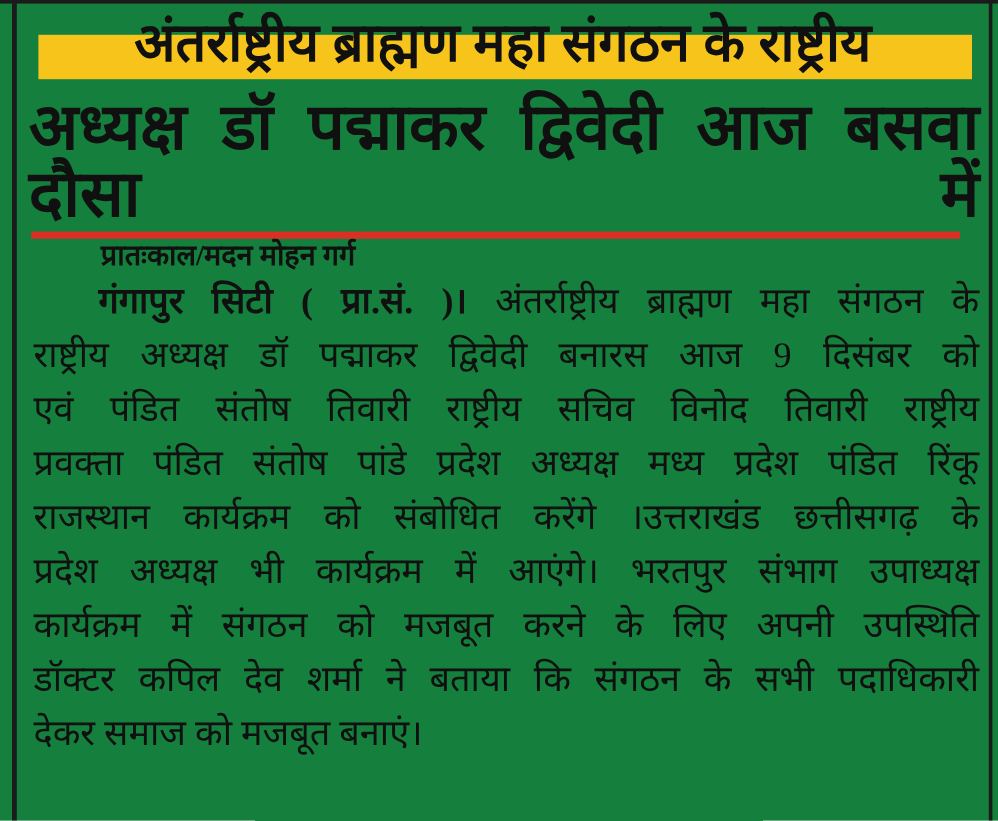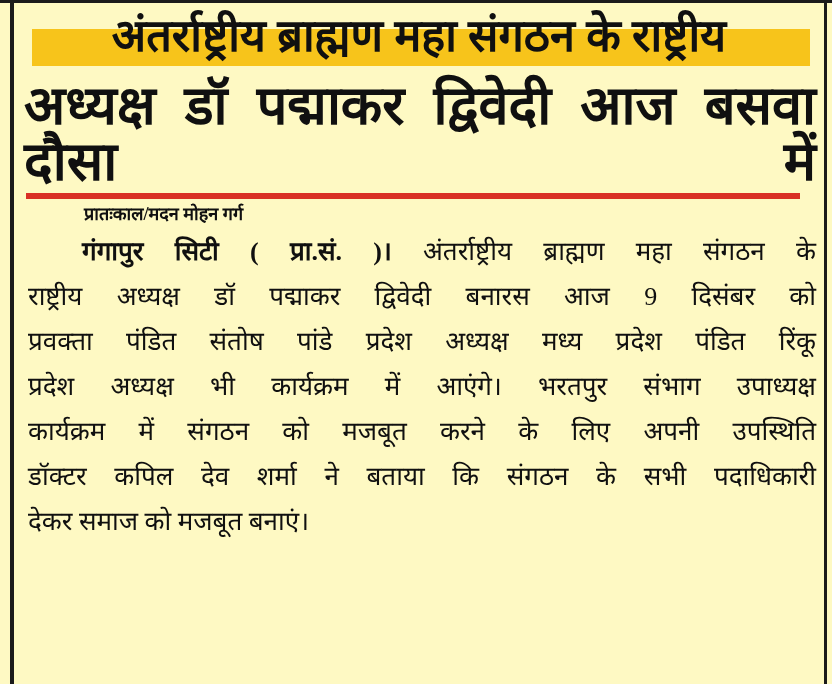--- a/index.html
+++ b/index.html
@@ -1,20 +1,20 @@
 <!DOCTYPE html>
 <html lang="hi" style="--highlight_yellow: #F7C41B; --underline_red: #D93025; --border_black: #1b1b1b; --text_black: #101010;"><head>
 <meta charset="utf-8">
 <style>
   html, body { margin: 0; padding: 0; background: #ffffff; }
   .clip {
     position: relative;
     width: 832px;
     height: 684px;
-    background: #fef9c3;
+    background: #15803d;
     overflow: hidden;
     color: #101010;
     font-family: "Liberation Serif", "DejaVu Serif", serif;
   }
   .border-top    { position: absolute; top: 0; left: 0; width: 832px; height: 3px;  background: var(--border_black, #1b1b1b); }
   .border-left   { position: absolute; top: 0; left: 10px; width: 4px; height: 684px; background: var(--border_black, #1b1b1b); }
   .border-right  { position: absolute; top: 0; left: 824px; width: 3px; height: 684px; background: var(--border_black, #1b1b1b); }
 
   .content { position: absolute; top: 3px; left: 14px; width: 808px; }
 
@@ -37,26 +37,26 @@
     font-size: 54px; font-weight: 700; line-height: 56px;
     text-align: justify; text-align-last: justify;
   }
   .redline {
     height: 6px; margin: 3px 22px 0 12px;
     background: var(--underline_red, #D93025);
   }
 
   .byline {
     margin: 2px 0 0 70px;
-    font-size: 18px; font-weight: 700; line-height: 26px;
+    font-size: 24px; font-weight: 700; line-height: 26px;
   }
 
   .body {
     margin: 2px 6px 0 14px;
-    font-size: 26px; line-height: 45px;
+    font-size: 30px; line-height: 45px;
   }
   .bline { text-align: justify; text-align-last: justify; }
   .bline.first { padding-left: 54px; }
   .bline.last { text-align-last: left; }
   .dateline { font-weight: 700; }
 </style>
 </head>
 <body>
 
 <div class="clip">
@@ -72,21 +72,23 @@
     </div>
 
     <h1 class="h2text">अध्यक्ष डॉ पद्माकर द्विवेदी आज बसवा दौसा में</h1>
     <div class="redline"></div>
 
     <div class="byline">प्रातःकाल/मदन मोहन गर्ग</div>
 
     <div class="body">
       <div class="bline first"><span class="dateline">गंगापुर सिटी ( प्रा.सं. )।</span> <span>अंतर्राष्ट्रीय ब्राह्मण महा संगठन के</span></div>
       <div class="bline">राष्ट्रीय अध्यक्ष डॉ पद्माकर द्विवेदी बनारस आज 9 दिसंबर को</div>
+      <div class="bline">एवं पंडित संतोष तिवारी राष्ट्रीय सचिव विनोद तिवारी राष्ट्रीय</div>
       <div class="bline">प्रवक्ता पंडित संतोष पांडे प्रदेश अध्यक्ष मध्य प्रदेश पंडित रिंकू</div>
+      <div class="bline">राजस्थान कार्यक्रम को संबोधित करेंगे ।उत्तराखंड छत्तीसगढ़ के</div>
       <div class="bline">प्रदेश अध्यक्ष भी कार्यक्रम में आएंगे। भरतपुर संभाग उपाध्यक्ष</div>
       <div class="bline">कार्यक्रम में संगठन को मजबूत करने के लिए अपनी उपस्थिति</div>
       <div class="bline">डॉक्टर कपिल देव शर्मा ने बताया कि संगठन के सभी पदाधिकारी</div>
       <div class="bline last">देकर समाज को मजबूत बनाएं।</div>
     </div>
 
   </div>
 </div>
 
 </body></html>

